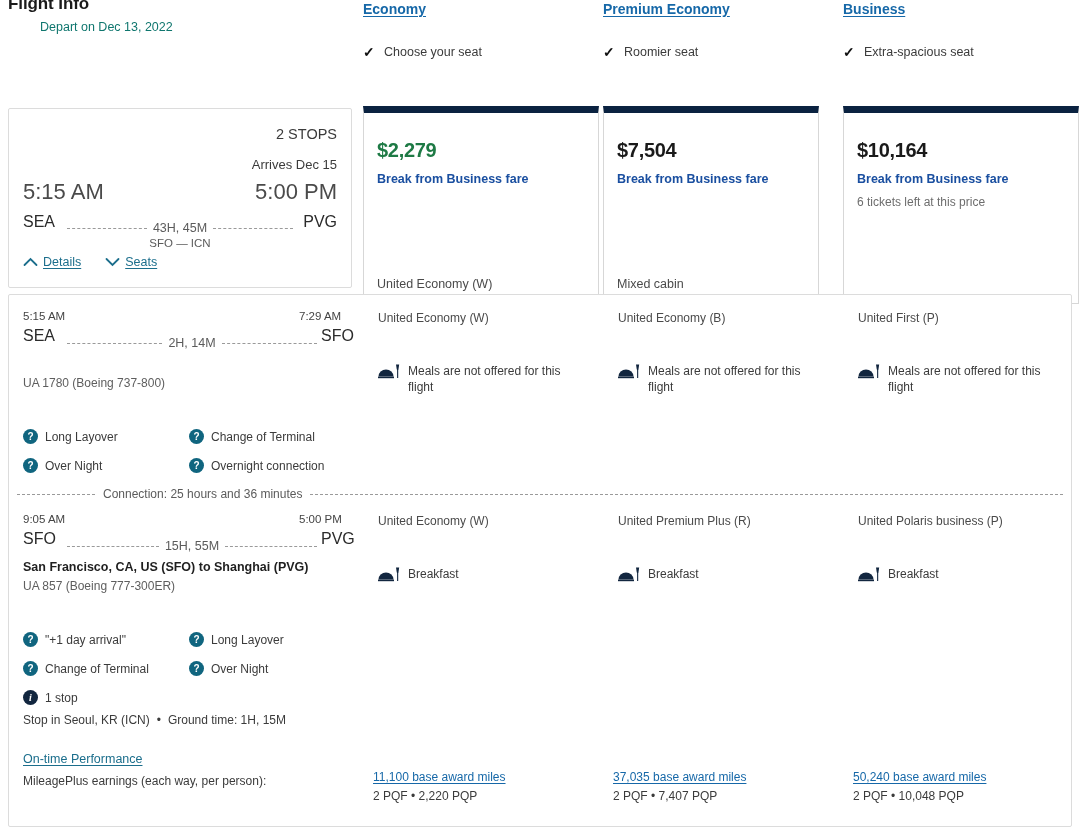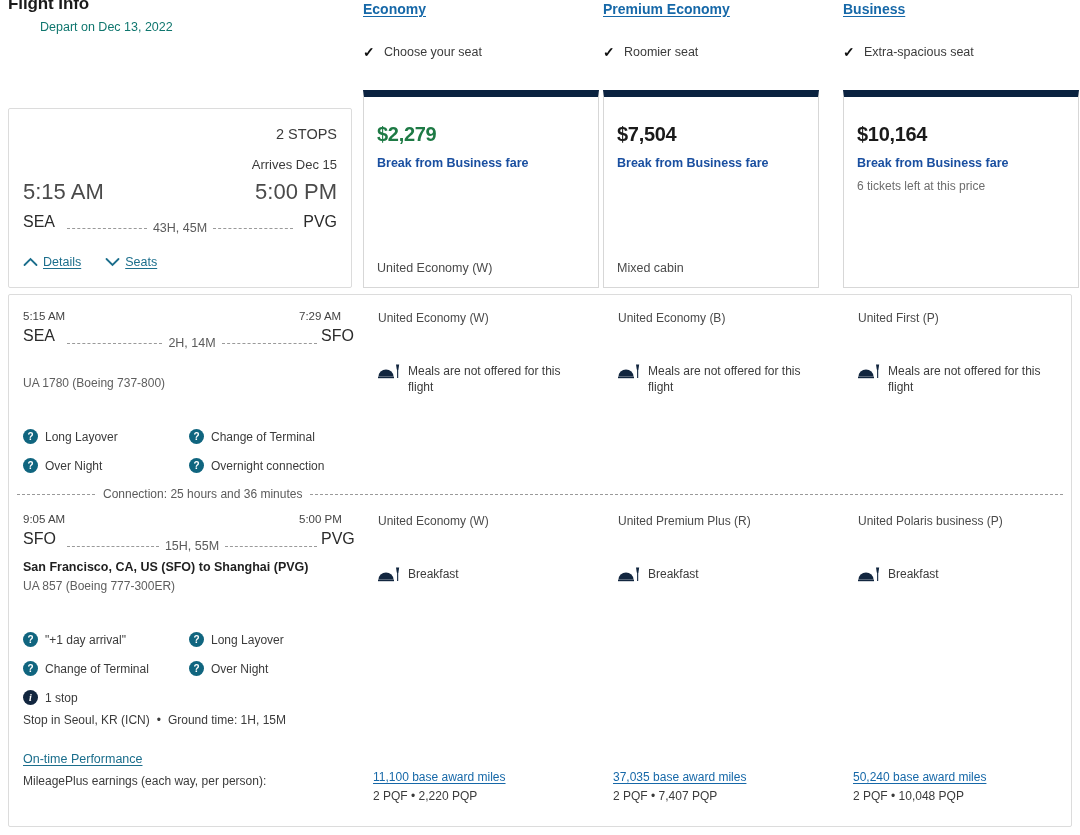--- a/index.html
+++ b/index.html
@@ -64,21 +64,21 @@
     margin-right: 7px;
     color: #111;
     font-size: 14px;
     font-weight: bold;
     vertical-align: -1px;
   }
 
   
   .fare-card {
     position: absolute;
-    top: 90px;
+    top: 106px;
     height: 198px;
     background: #fff;
     border: 1px solid #d7d7d7;
     border-top: 7px solid #0a2240;
   }
   .fare-price {
     position: absolute;
     left: 13px; top: 26px;
     font-size: 20px;
     font-weight: bold;
@@ -320,20 +320,21 @@
     <div class="arrives">Arrives Dec 15</div>
     <div class="dep-time">5:15 AM</div>
     <div class="arr-time">5:00 PM</div>
     <div class="dep-code">SEA</div>
     <div class="arr-code">PVG</div>
     <div class="route-line">
       <span class="dashline"></span>
       <span class="dur">43H, 45M</span>
       <span class="dashline"></span>
     </div>
+    <div class="via">SFO — ICN</div>
     <div class="card-links">
       <span class="card-link">
         <span class="chev">
           <svg width="15" height="10" viewBox="0 0 15 10">
               <path d="M1.5 8 L7.5 2 L13.5 8" fill="none" stroke="#1b6e8c" stroke-width="1.8" stroke-linecap="round"></path>
             </svg>
         </span>
         <span class="lbl">Details</span>
       </span>
       <span class="card-link">

